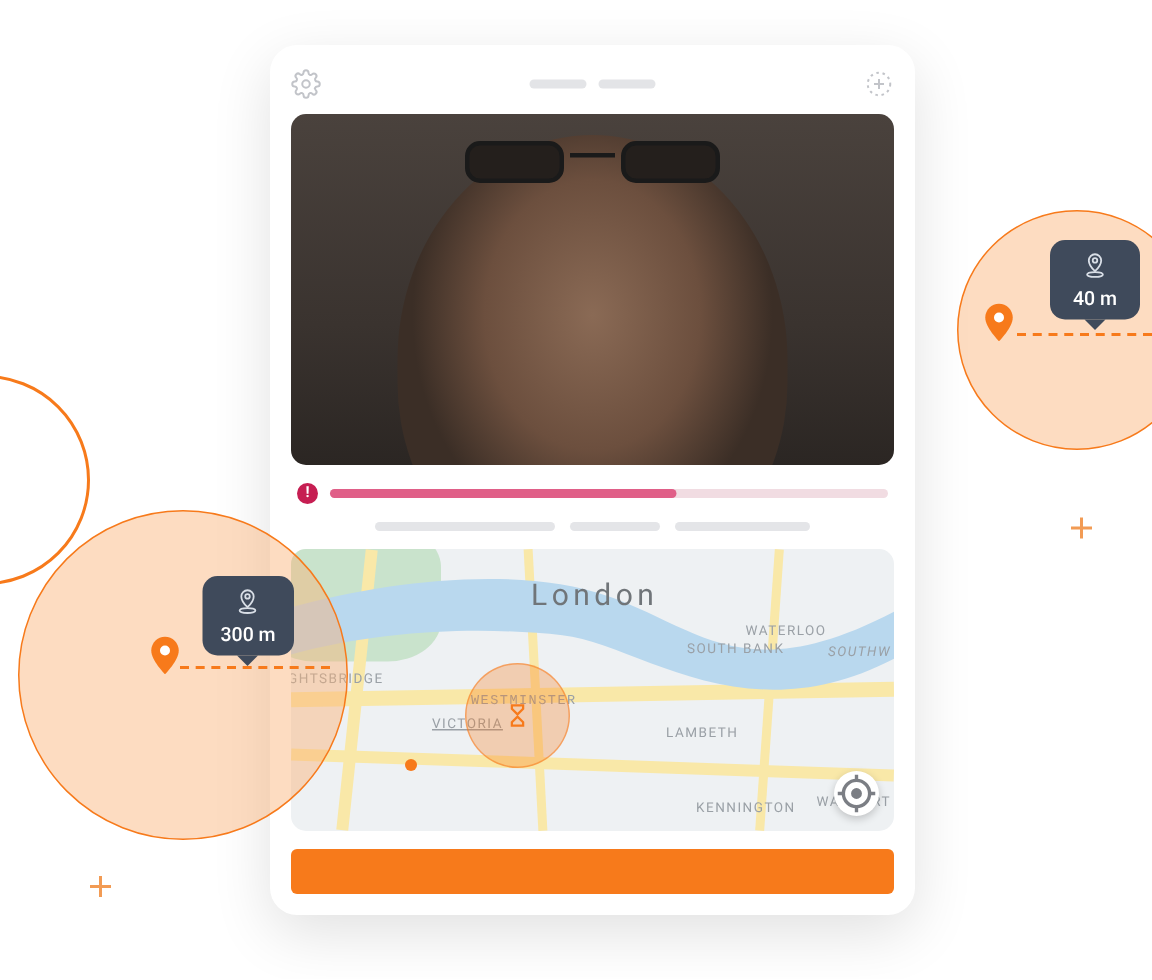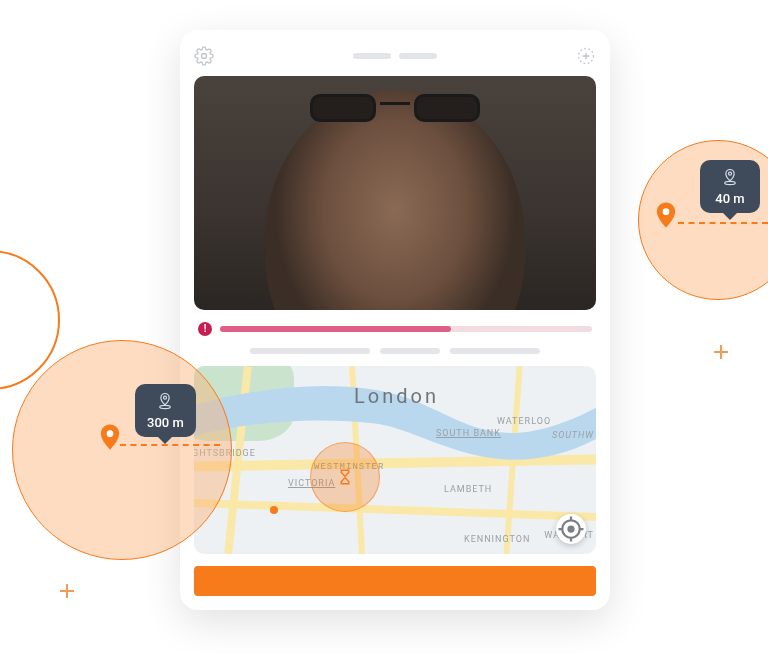--- a/index.html
+++ b/index.html
@@ -367,21 +367,21 @@
       <div class="road r5"></div>
     <svg class="river" viewBox="0 0 400 180" preserveAspectRatio="none">
       <path d="M -10 40 C 60 20, 150 10, 210 30 S 300 90, 400 40 L 400 70 C 300 120, 230 60, 180 55 S 60 50, -10 70 Z" fill="#B9D8EE"></path>
     </svg>
 
     <span class="map-label city" style="left:160px; top:18px;">London</span>
     <span class="map-label" style="left:-2px; top:82px;">GHTSBRIDGE</span>
     <span class="map-label" style="left:120px; top:96px;font-family:Liberation Mono, monospace;">WESTMINSTER</span>
     <span class="map-label" style="left:94px; top:112px;text-decoration:underline;">VICTORIA</span>
     <span class="map-label" style="left:258px; top:50px;margin-left:45px;">WATERLOO</span>
-    <span class="map-label" style="left:242px; top:62px;text-decoration:underline;">SOUTH BANK</span>
+    <span class="map-label" style="left:264px; top:62px;">SOUTH BANK</span>
     <span class="map-label" style="left:250px; top:118px;text-align:center;">LAMBETH</span>
     <span class="map-label" style="right:2px; top:64px;font-style:italic;">SOUTHW</span>
     <span class="map-label" style="left:270px; bottom:10px;">KENNINGTON</span>
     <span class="map-label" style="right:2px; bottom:14px;">WALWORT</span>
 
     <div class="geofence" style="left:116px; top:76px; width:70px; height:70px;">
       <span class="center-icon">
         <svg viewBox="0 0 24 24" fill="none" stroke="currentColor" stroke-width="2">
           <path d="M6 3h12M6 21h12M7 3v3l5 5 5-5V3M7 21v-3l5-5 5 5v3"></path>
         </svg>

